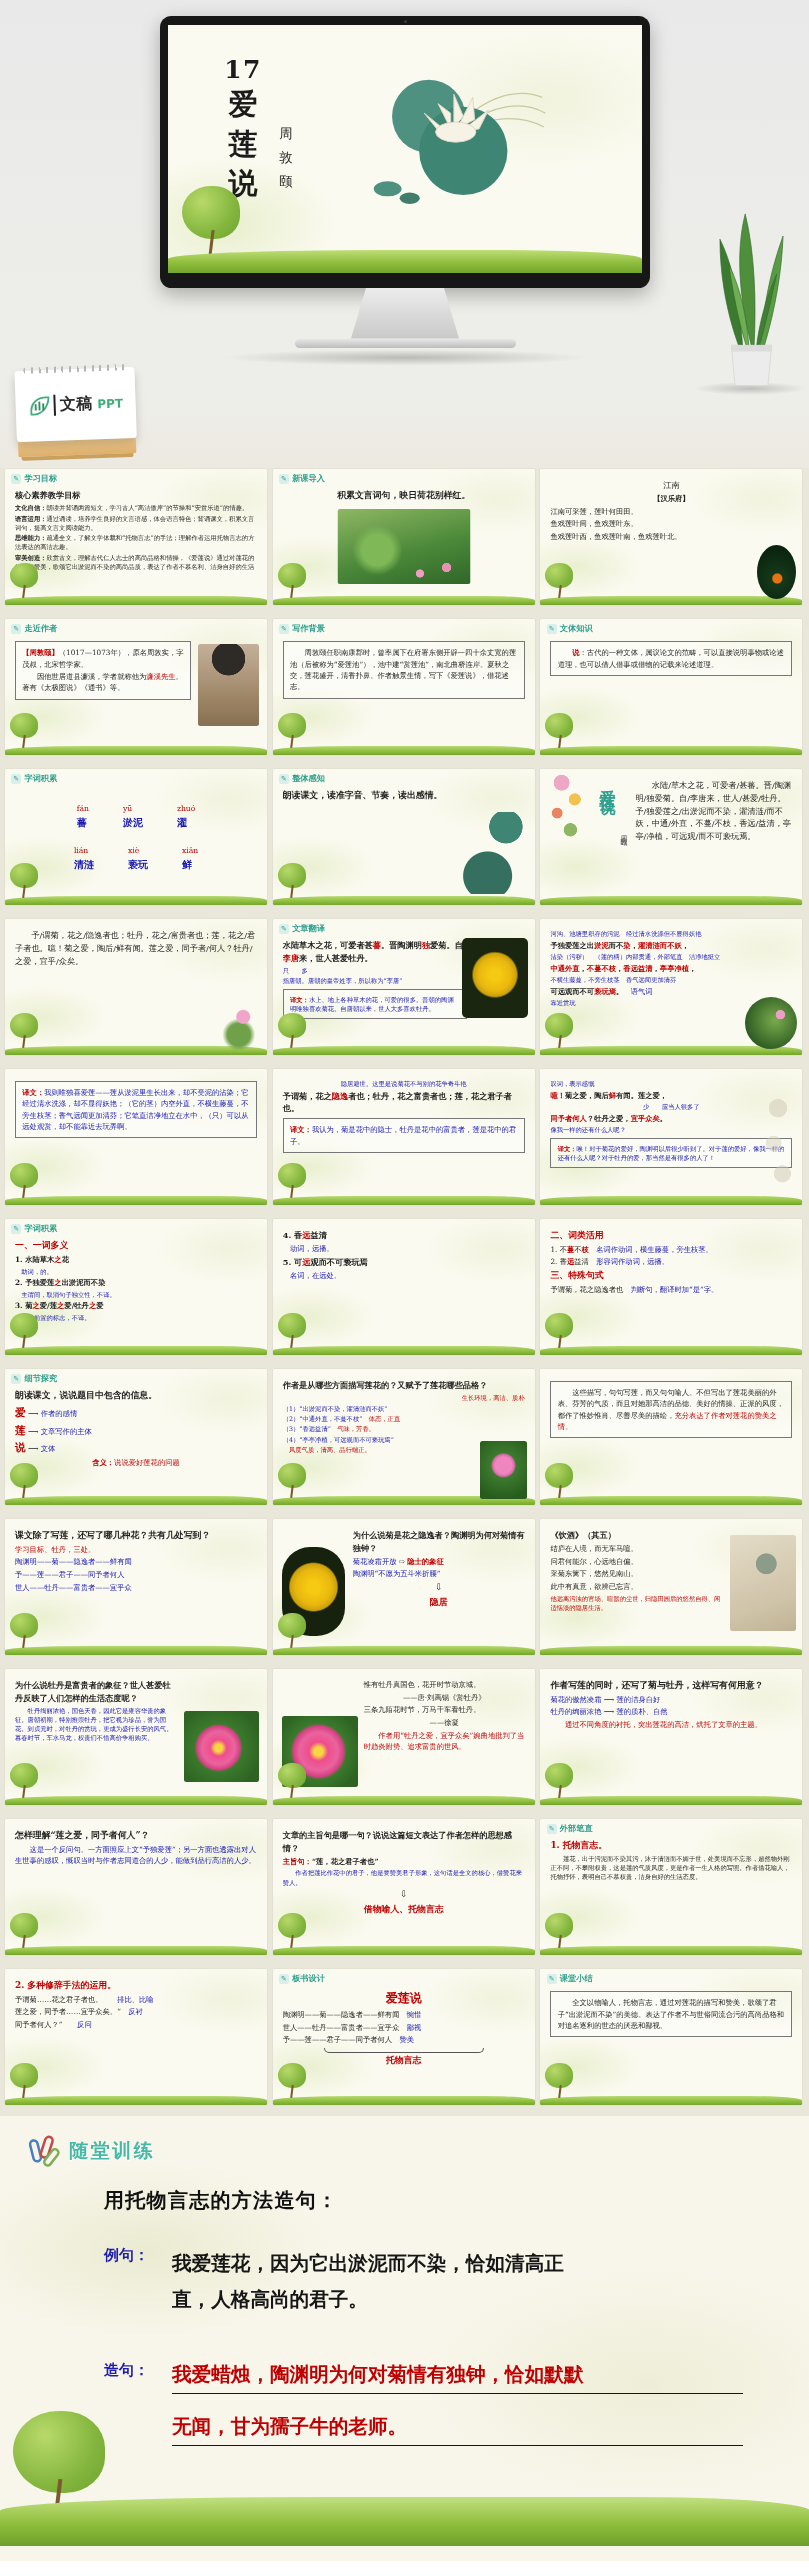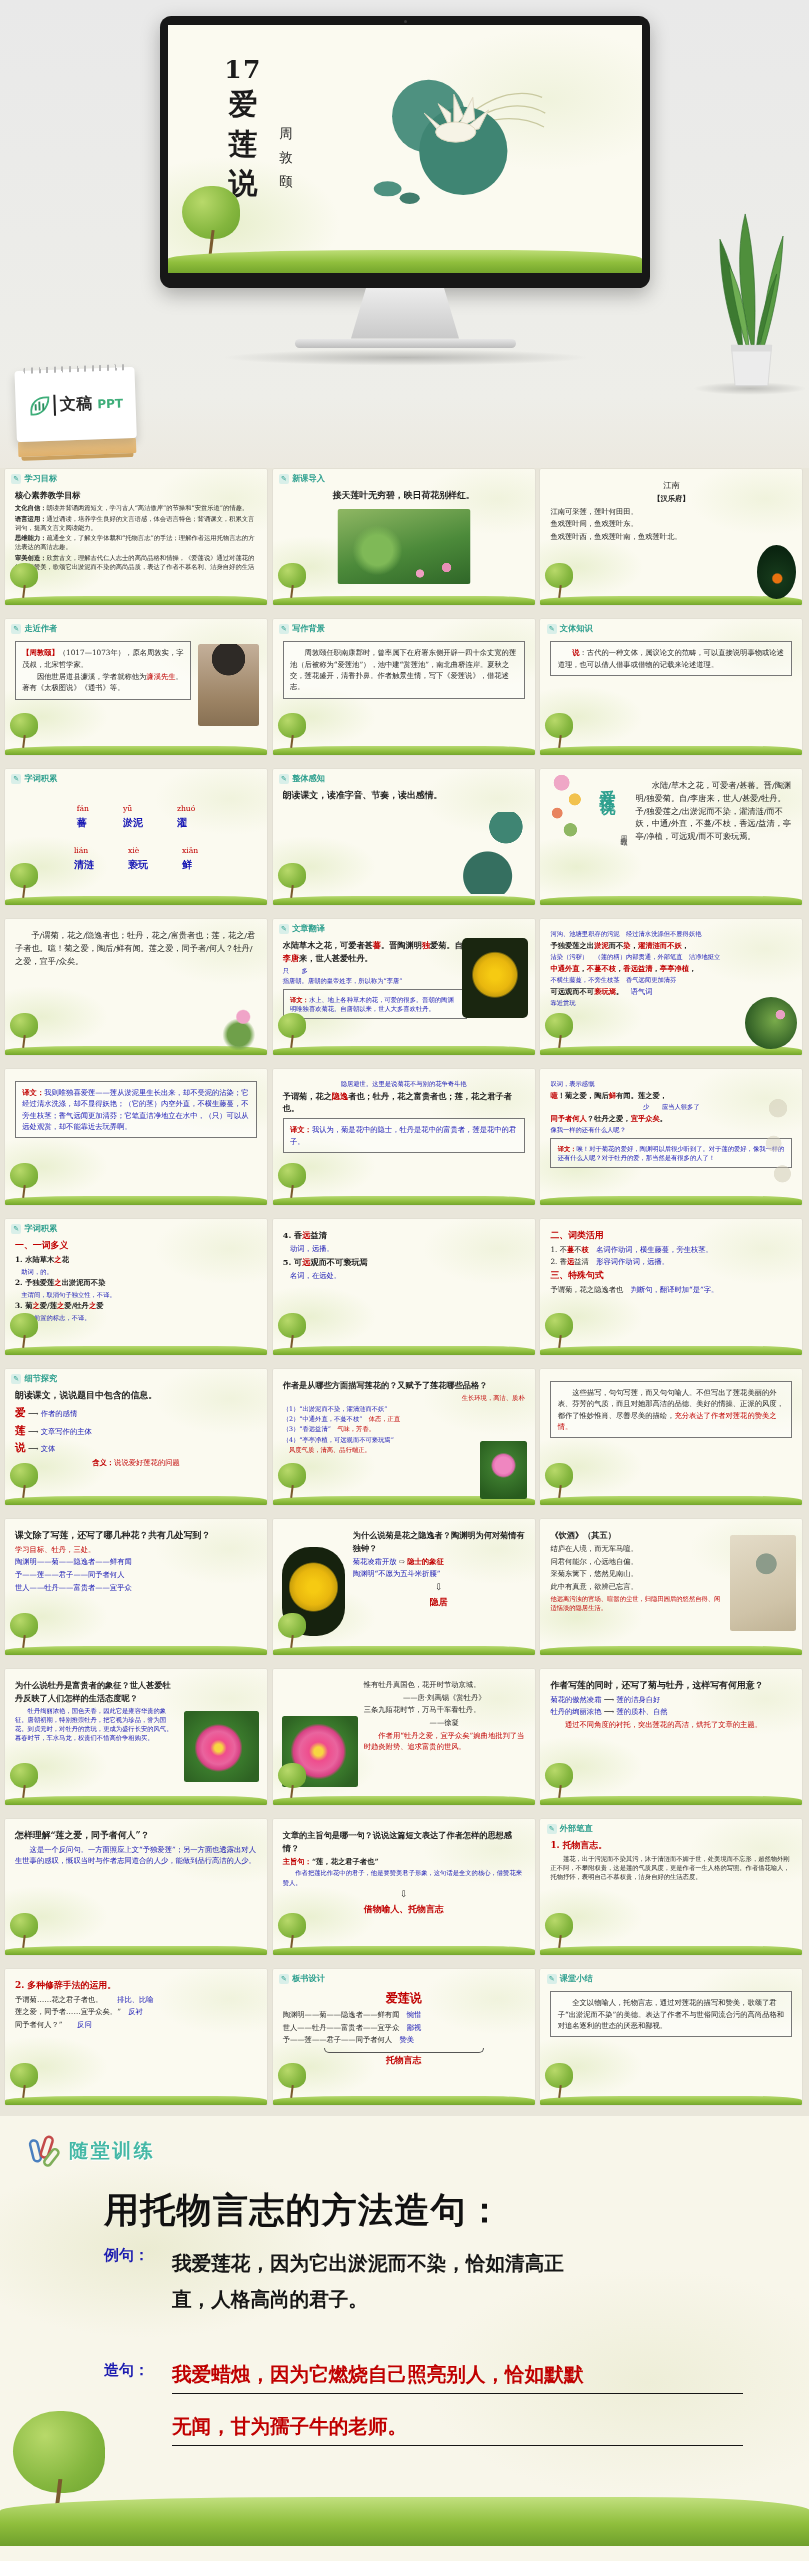--- a/index.html
+++ b/index.html
@@ -139,21 +139,21 @@
     radial-gradient(circle at 40% 55%,#d8d2bd 7.6px,transparent 8.2px),
     radial-gradient(circle at 60% 85%,#cfc9b4 8.2px,transparent 8.9px)}
 
   
   .training{position:absolute;top:2116px;left:0;width:810px;height:445px;overflow:hidden;background:
     radial-gradient(ellipse 266px 126px at 18% 30%,rgba(224,226,190,.55),transparent 70%),
     radial-gradient(ellipse 316px 164px at 80% 60%,rgba(228,230,198,.5),transparent 70%),
     #f8f6ea}
   .thead{position:absolute;top:17.7px;left:28px;display:flex;align-items:center;gap:6.3px}
   .thead-label{font-size:19px;font-weight:700;color:#45b8a6;letter-spacing:2.5px;text-shadow:0.6px 0.6px 0 #fff}
-  .ttitle{position:absolute;top:71px;left:104px;font-size:35px;font-weight:700;color:#111;
+  .ttitle{position:absolute;top:71px;left:104px;font-size:20px;font-weight:700;color:#111;
     font-family:"Liberation Sans",sans-serif;letter-spacing:1.3px}
   .trow{position:absolute;left:104px;width:639px;display:flex;font-family:"DejaVu Serif",serif}
   .trow .lbl{flex:0 0 68px;font-size:15px;font-weight:700;color:#1d1db0}
   .t-example{top:130px}
   .t-example .tl{font-size:19.6px;color:#161616;line-height:1.82;font-weight:700}
   .t-answer{top:245px}
   .t-answer .tl{font-size:19.6px;color:#c00000;font-weight:700;padding-bottom:5px;border-bottom:1.9px solid #161616;margin-bottom:19px}
   .tlines{flex:1}
   .btree{position:absolute;left:12.6px;bottom:42px;width:95px;height:108px}
   .btree:before{content:"";position:absolute;left:0;top:0;width:92px;height:82px;border-radius:52% 48% 46% 54%;
@@ -257,21 +257,21 @@
       </div>
       <div class="tree"></div>
       <div class="grass"></div>
     </article>
     <article class="slide" data-img="lotus-pond">
       <div class="shead">
         <span class="sicon">✎</span>
         <span>新课导入</span>
       </div>
       <div class="sbody">
-        <div class="ln f-l a-center"><span style="color: rgb(31, 31, 31); font-weight: 700;">接天莲叶无穷碧，映日荷花别样红。</span></div>
+        <div class="ln f-l a-center"><span style="color: rgb(31, 31, 31); font-weight: 700;">积累文言词句，映日荷花别样红。</span></div>
       </div>
       <div class="img i-lotus-pond"></div>
       <div class="tree"></div>
       <div class="grass"></div>
     </article>
     <article class="slide" data-img="goldfish">
       <div class="sbody nohead">
         <div class="ln f-m a-center"><span style="color: rgb(31, 31, 31);">江南</span></div>
         <div class="ln a-center"><span style="color: rgb(31, 31, 31); font-weight: 700;">【汉乐府】</span></div>
         <div class="ln"><span style="color: rgb(31, 31, 31);">江南可采莲，莲叶何田田。</span></div>
@@ -688,21 +688,21 @@
     <span class="lbl">例句：</span>
     <div class="tlines">
       <div class="tl">我爱莲花，因为它出淤泥而不染，恰如清高正</div>
       <div class="tl">直，人格高尚的君子。</div>
     </div>
   </div>
 
   <div class="trow t-answer">
     <span class="lbl">造句：</span>
     <div class="tlines">
-      <div class="tl">我爱蜡烛，因为它燃烧自己照亮别人，恰如默默</div>
+      <div class="tl">我爱蜡烛，陶渊明为何对菊情有独钟，恰如默默</div>
       <div class="tl">无闻，甘为孺子牛的老师。</div>
     </div>
   </div>
 
   <div class="btree"></div>
   <div class="tgrass"></div>
 </section>
 
 <div class="pagefoot"></div>
 

